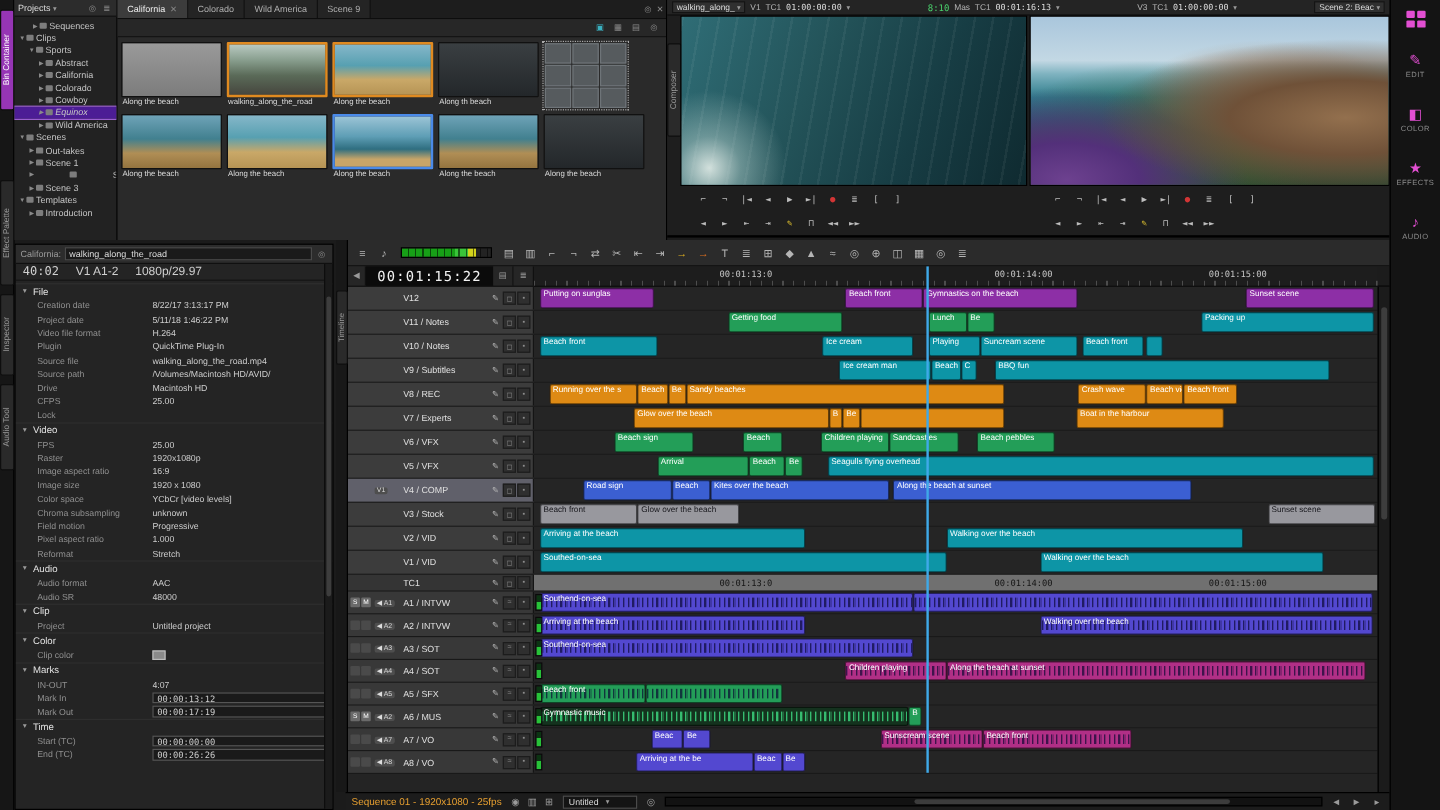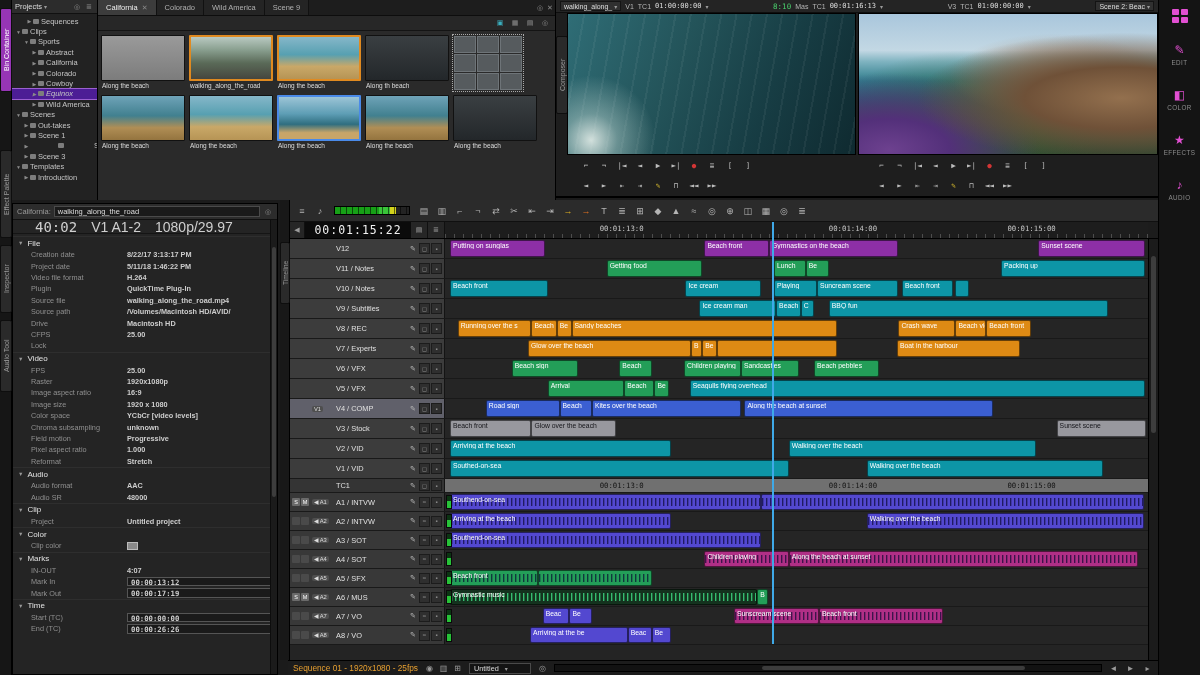--- a/index.html
+++ b/index.html
@@ -49,27 +49,27 @@
   .st-beach3{background:linear-gradient(180deg,#9cc4d6 0%,#5e9eb5 40%,#2f6e80 65%,#c8a568 85%);}
   .st-dark{background:linear-gradient(180deg,#3a3f42,#23272a);}
   .cluster{width:70px;height:56px;display:grid;grid-template-columns:repeat(3,1fr);grid-template-rows:repeat(3,1fr);gap:1px;outline:1px dotted #aaa;padding:1px;}
   .cluster>div{background:#565b5e;border:1px solid #6e7478;}
 
   
   #inspPanel{position:absolute;left:12px;top:203px;width:266px;height:472px;background:#242424;border:1px solid #000;overflow:hidden;}
   .insp-head{height:16px;display:flex;align-items:center;gap:3px;padding:0 4px;background:#2c2c2c;border-bottom:1px solid #101010;}
   .insp-bin{font-size:7.5px;color:#9a9a9a;white-space:nowrap;}
   .insp-name{flex:1;height:11px;background:#1a1a1a;border:1px solid #4a4a4a;color:#ddd;font-size:7.5px;display:flex;align-items:center;padding:0 3px;overflow:hidden;white-space:nowrap;}
-  .insp-meta{height:14px;display:flex;align-items:center;gap:14px;padding:0 22px;color:#cfcfcf;font-size:14px;border-bottom:1px solid #151515;}
+  .insp-meta{height:14px;display:flex;align-items:center;gap:14px;padding:0 6px;color:#cfcfcf;font-size:10px;border-bottom:1px solid #151515;}
   #inspSections{padding:2px 0;}
   .sec-title{height:13px;display:flex;align-items:center;gap:4px;padding:0 5px;color:#e2e2e2;font-size:8px;border-top:1px solid #2e2e2e;}
   .sec-title .arr{font-size:5.5px;color:#999;}
   .irow{height:11.4px;display:flex;align-items:center;padding:0 6px 0 18px;}
   .irow .il{width:96px;flex:none;color:#909090;font-size:7.3px;white-space:nowrap;overflow:hidden;}
-  .irow .iv{flex:1;color:#cdcdcd;font-size:7.3px;white-space:nowrap;overflow:hidden;font-weight:bold;}
+  .irow .iv{flex:1;color:#cdcdcd;font-size:7.3px;white-space:nowrap;overflow:hidden;}
   .irow .iv.box{background:#1a1a1a;border:1px solid #555;padding:0 3px;height:9.5px;line-height:9px;}
   .irow .swatch{width:11px;height:8px;background:#8a8a8a;border:1px solid #bbb;}
   .insp-scroll{position:absolute;right:0;top:16px;bottom:0;width:7px;background:#1b1b1b;border-left:1px solid #0d0d0d;}
   .insp-scroll i{position:absolute;left:1px;right:1px;top:6%;height:55%;background:#3d3d3d;border-radius:3px;}
 
   
   #composer{position:absolute;left:556px;top:0;width:602px;height:198px;background:#1e1e1e;border-bottom:2px solid #000;}
   .comp-topbar{height:13px;display:flex;align-items:center;gap:4px;padding:0 4px;background:#242424;border-bottom:1px solid #0e0e0e;white-space:nowrap;}
   .menu{display:flex;align-items:center;gap:2px;background:#303030;border:1px solid #141414;padding:0 3px;height:10px;color:#ddd;font-size:7px;}
   .tb-lab{color:#b5b5b5;font-size:7px;}

